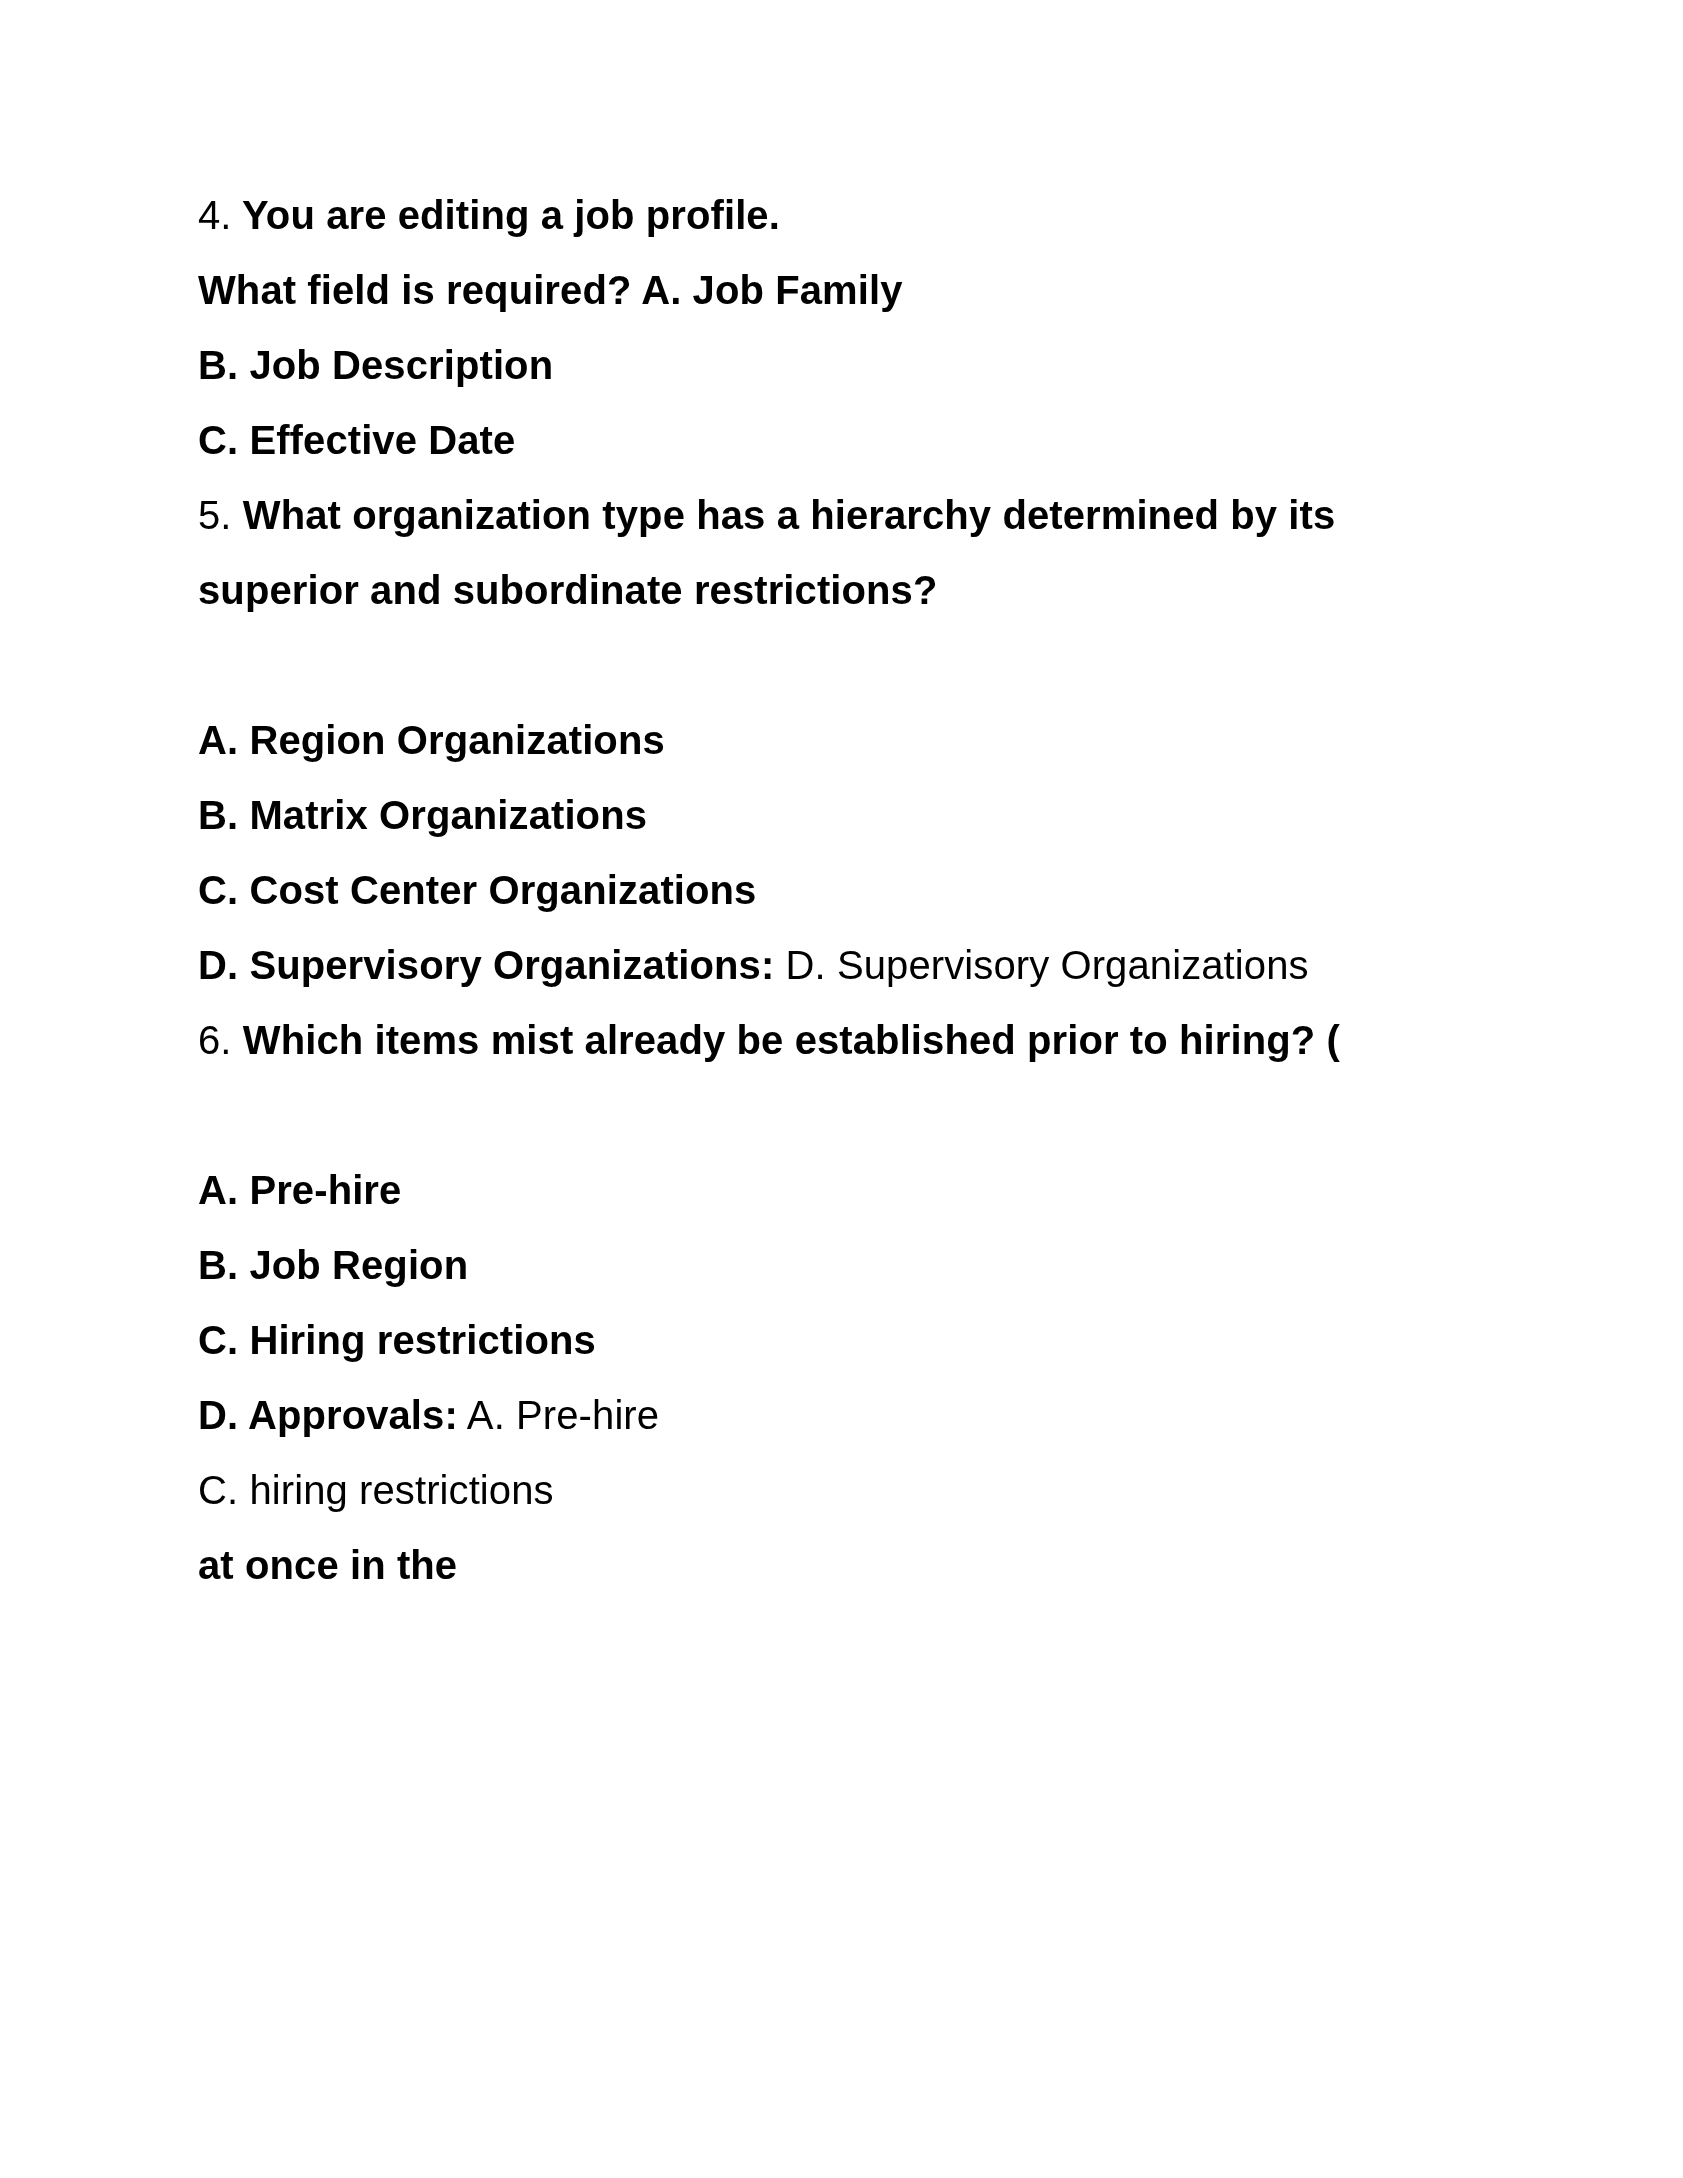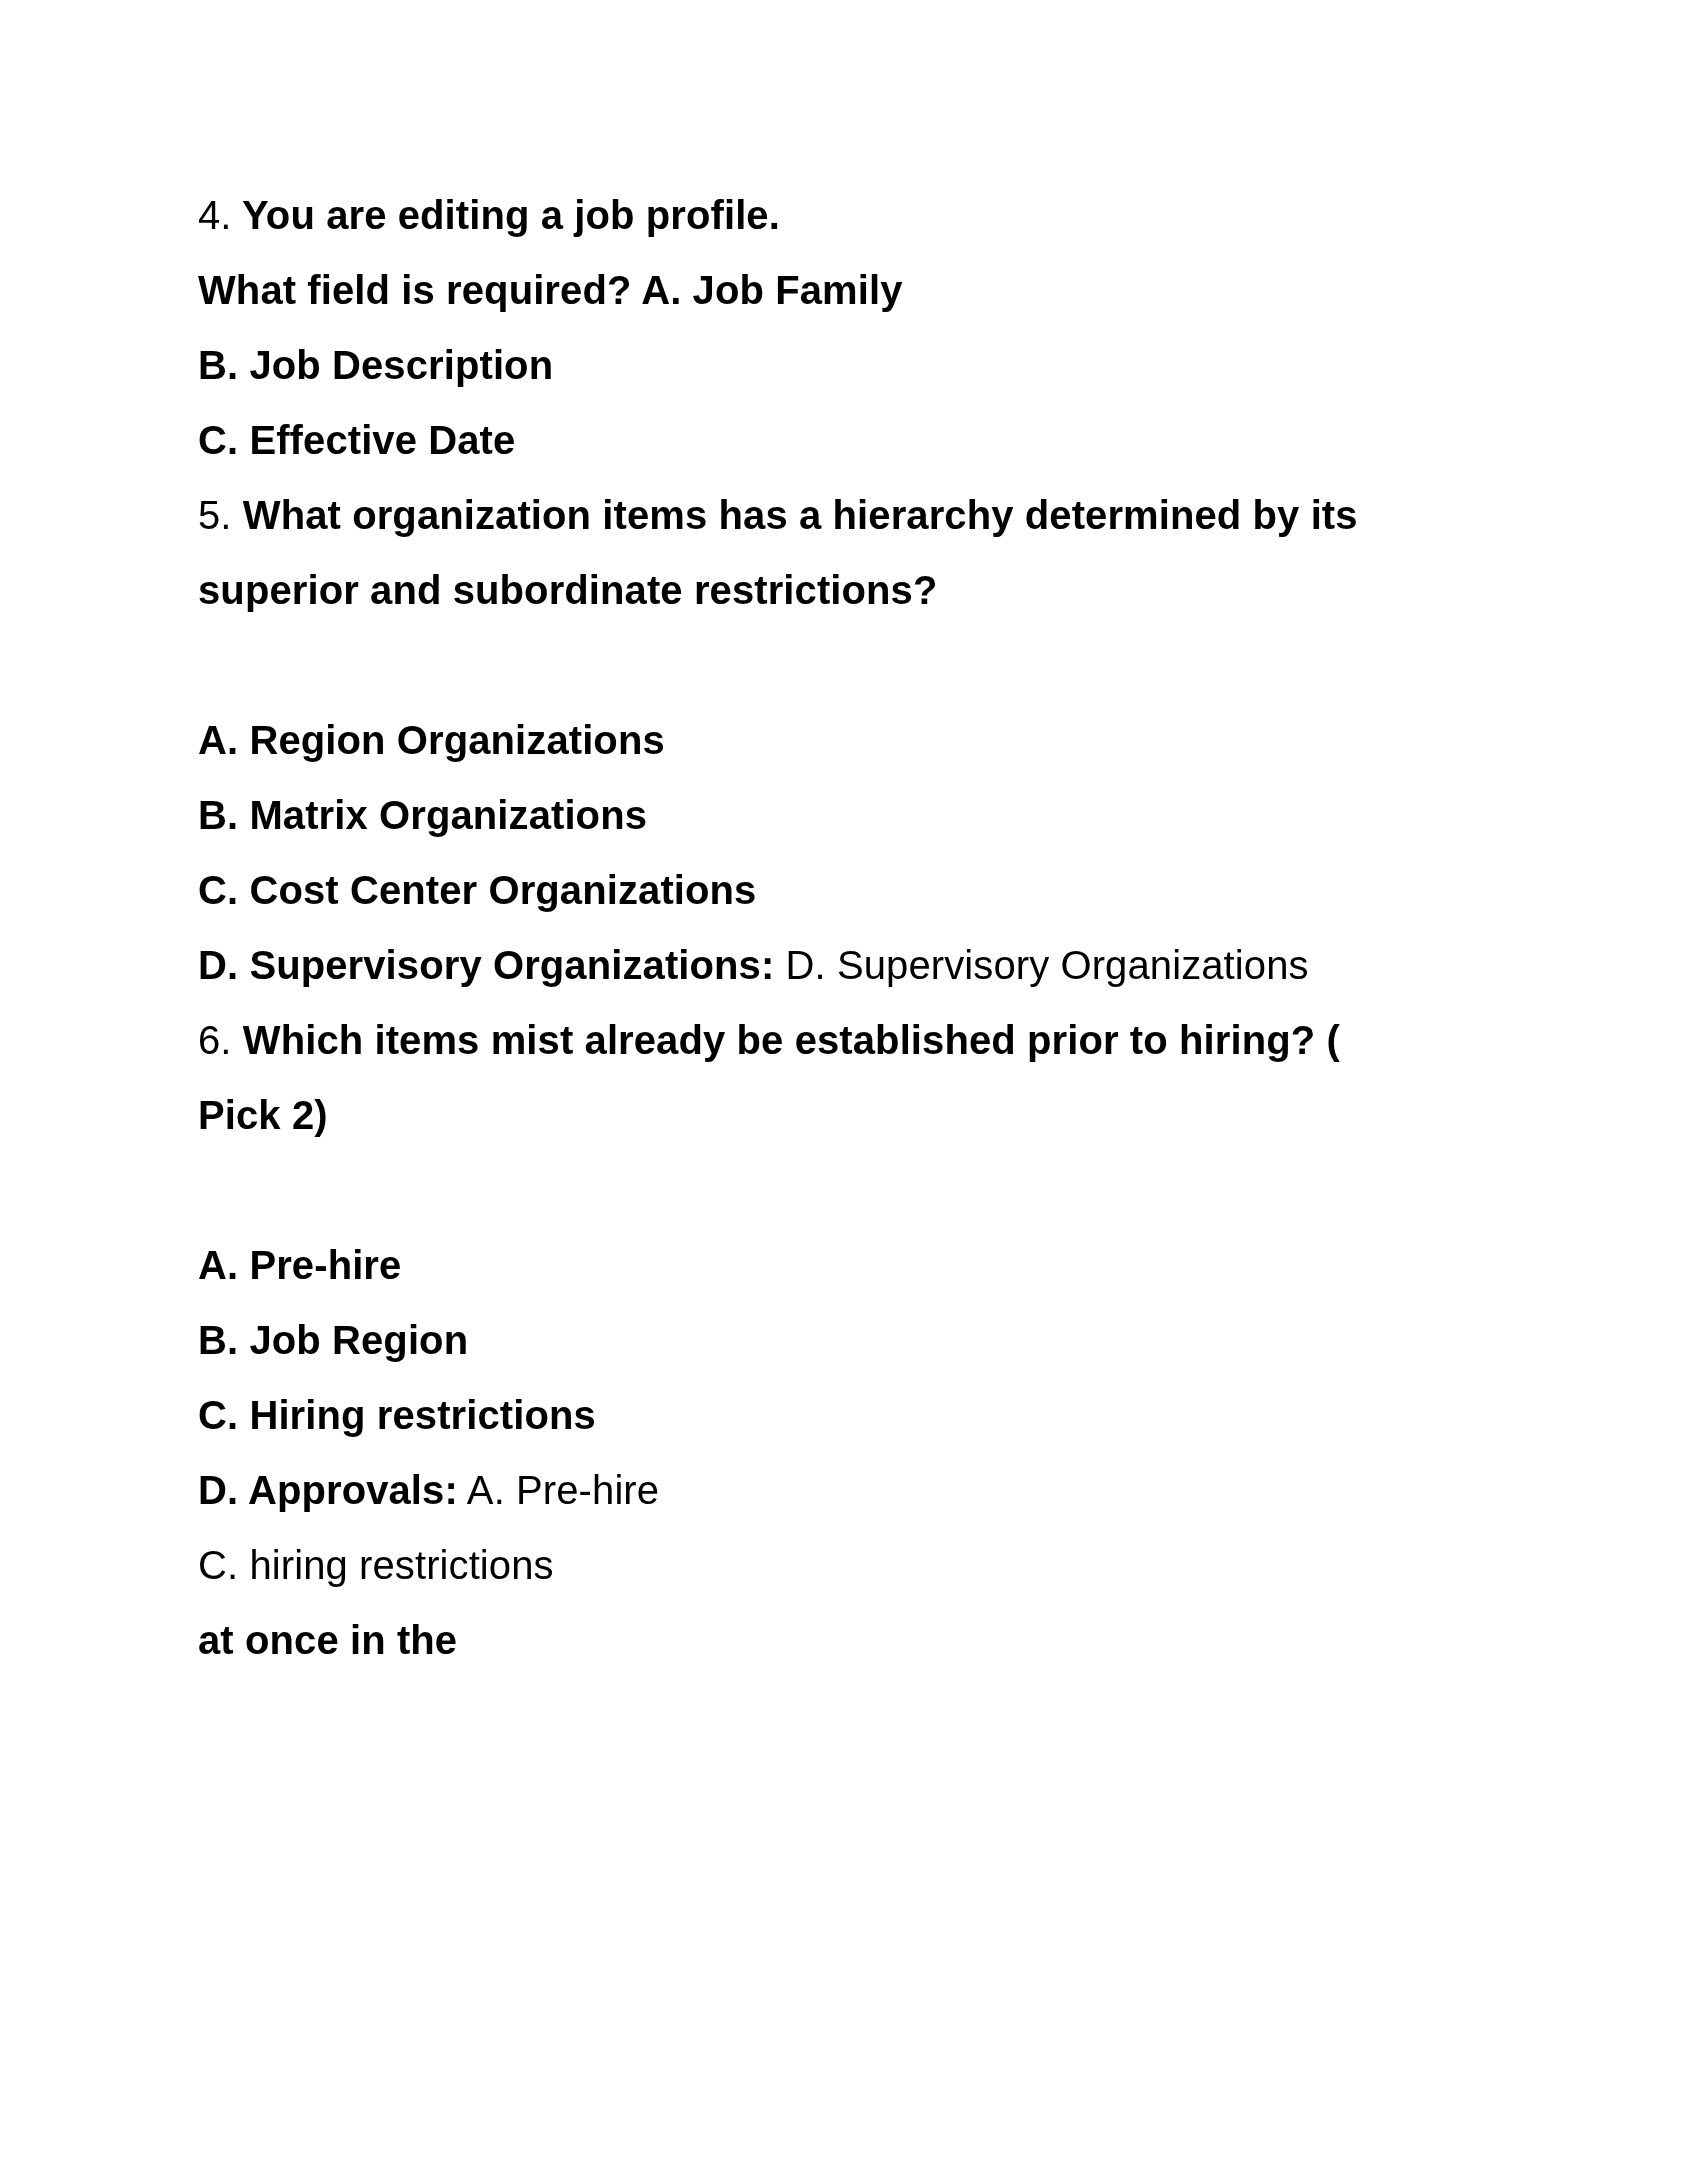--- a/index.html
+++ b/index.html
@@ -46,30 +46,29 @@
 <body>
 
 <div class="page">
   <div class="content">
 
     <div class="line"><span class="n">4.</span><span class="b"> <span>You are editing a job profile.</span></span></div>
     <div class="line b">What field is required? A. Job Family</div>
     <div class="line b">B. Job Description</div>
     <div class="line b">C. Effective Date</div>
 
-    <div class="line"><span class="n">5.</span><span class="b"> <span>What organization items has a hierarchy determined by its</span></span></div>
+    <div class="line"><span class="n">5.</span><span class="b"> <span>What organization type has a hierarchy determined by its</span></span></div>
     <div class="line b">superior and subordinate restrictions?</div>
     <div class="spacer"></div>
     <div class="line b">A. Region Organizations</div>
     <div class="line b">B. Matrix Organizations</div>
     <div class="line b">C. Cost Center Organizations</div>
     <div class="line"><span class="b">D. Supervisory Organizations:</span><span class="n"> D. Supervisory Organizations</span></div>
 
     <div class="line"><span class="n">6.</span><span class="b"> <span>Which items mist already be established prior to hiring? (</span></span></div>
-    <div class="line b">Pick 2)</div>
     <div class="spacer"></div>
     <div class="line b">A. Pre-hire</div>
     <div class="line b">B. Job Region</div>
     <div class="line b">C. Hiring restrictions</div>
     <div class="line"><span class="b">D. Approvals:</span><span class="n"> A. Pre-hire</span></div>
     <div class="line n">C. hiring restrictions</div>
 
     <div class="line b">at once in the</div>
 
   </div>

